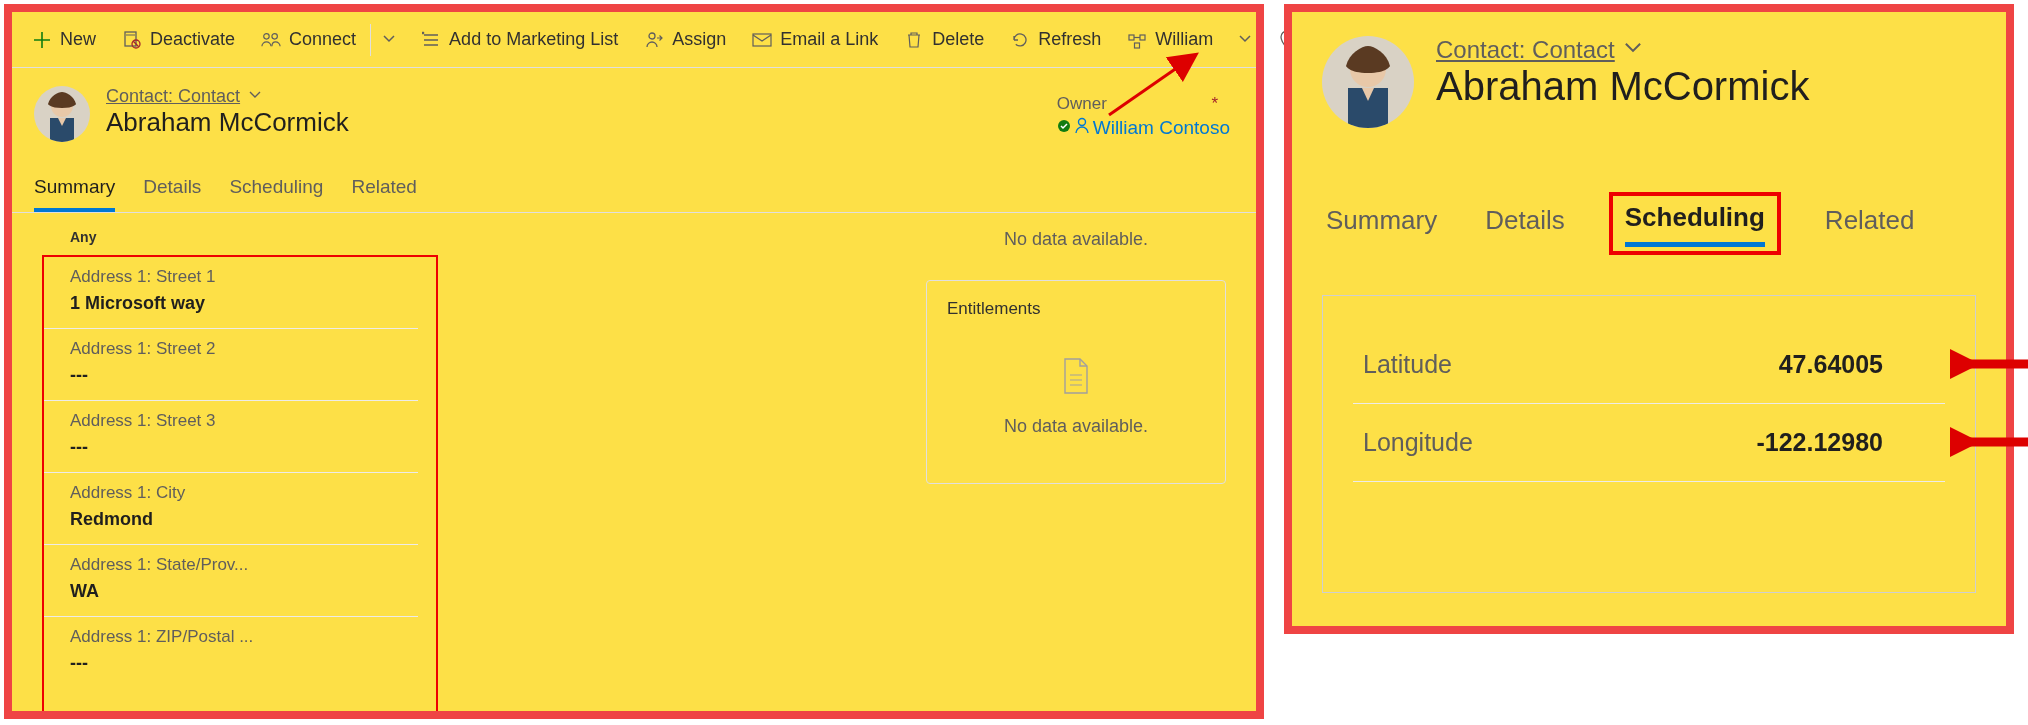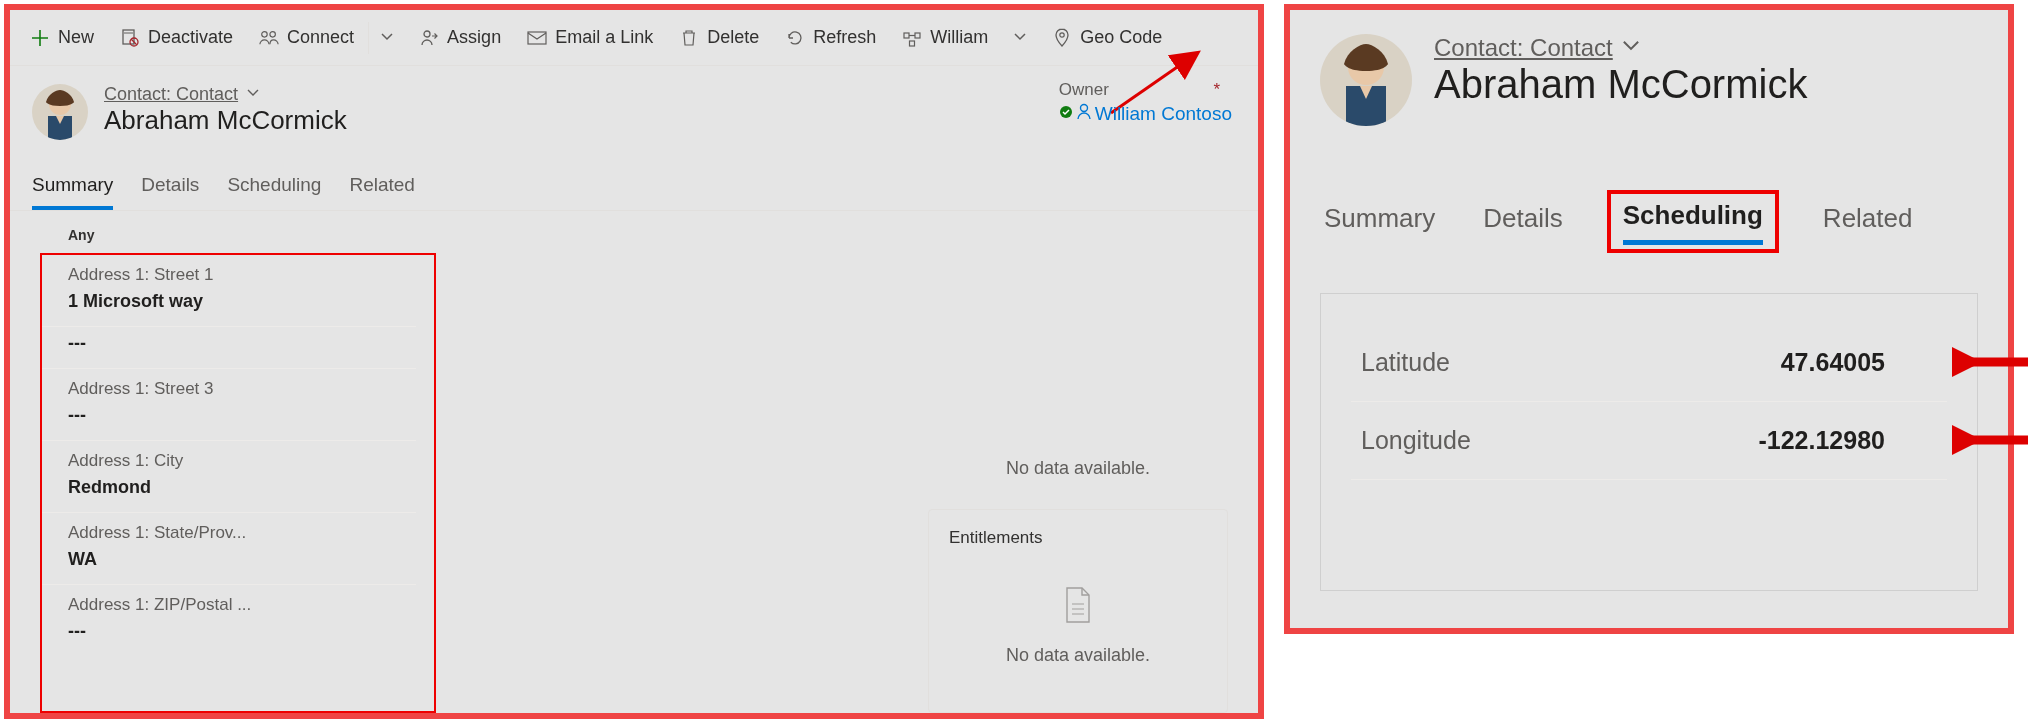--- a/index.html
+++ b/index.html
@@ -8,22 +8,22 @@
       background: #fff;
       display: flex;
       gap: 20px;
       padding: 4px;
       width: 2028px;
       height: 725px;
       font-size: 17px;
       color: #323130;
     }
     .panel {
-      border: 6px solid #ef4444;
-      background: #e5e5e5;
+      border: 8px solid #ef4444;
+      background: #fde047;
       position: relative;
     }
     .left-panel {
       width: 1260px;
       height: 715px;
       display: flex;
       flex-direction: column;
     }
     .right-panel {
       width: 730px;
@@ -82,21 +82,21 @@
     }
     .record-name {
       font-size: 26px;
       font-weight: 400;
       color: #201f1e;
       margin-top: 0;
     }
     .owner-block {
       position: absolute;
       right: 26px;
-      top: 14px;
+      top: 26px;
       text-align: left;
     }
     .owner-label {
       font-size: 17px;
       color: #605e5c;
     }
     .owner-required {
       color: #a4262c;
       margin-left: 100px;
     }
@@ -173,21 +173,20 @@
       color: #201f1e;
       padding: 6px 28px 14px 28px;
       border-bottom: 1px solid #edebe9;
     }
 
     .right-col {
       flex: 1;
       display: flex;
       gap: 20px;
       padding-right: 30px;
-      align-items: flex-end;
     }
     .spacer-col { flex: 1; }
     .side-col {
       width: 300px;
       display: flex;
       flex-direction: column;
     }
     .no-data {
       text-align: center;
       color: #605e5c;
@@ -312,20 +311,29 @@
           </svg>
       </span>
       <span>Connect</span>
     </button>
     <button class="cmd-btn" style="padding:6px 8px;border-left:1px solid #e1dfdd">
       <span class="cmd-icon chev-down">
         <svg width="14" height="14" viewBox="0 0 14 14">
             <path d="M2 4l5 5 5-5" fill="none" stroke="#605e5c" stroke-width="1.5"></path>
           </svg>
       </span>
+    </button>
+    <button class="cmd-btn">
+      <span class="cmd-icon">
+        <svg width="18" height="18" viewBox="0 0 18 18">
+            <path d="M2 4h14M2 9h14M2 14h14" stroke="#605e5c" stroke-width="1.3"></path>
+            <path d="M1 1l2 2M1 3l2-2" stroke="#605e5c" stroke-width="1.1" transform="translate(-1,0)"></path>
+          </svg>
+      </span>
+      <span>Add to Marketing List</span>
     </button>
     <button class="cmd-btn">
       <span class="cmd-icon">
         <svg width="18" height="18" viewBox="0 0 18 18">
             <circle cx="7" cy="5" r="3" fill="none" stroke="#605e5c" stroke-width="1.3"></circle>
             <path d="M2 16c0-3 2.5-5 5-5s5 2 5 5" fill="none" stroke="#605e5c" stroke-width="1.3"></path>
             <path d="M12 7h5m-2.5-2.5L17 7l-2.5 2.5" fill="none" stroke="#605e5c" stroke-width="1.2"></path>
           </svg>
       </span>
       <span>Assign</span>
@@ -442,20 +450,21 @@
     <button class="tab">Details</button>
     <button class="tab">Scheduling</button>
     <button class="tab">Related</button>
   </div>
 
   <div class="content-row">
     <div class="address-col">
       <div class="section-header">Any</div>
       <div class="field-label">Address 1: Street 1</div>
       <div class="field-value">1 Microsoft way</div>
+      <div class="field-label">Address 1: Street 2</div>
       <div class="field-value">---</div>
       <div class="field-label">Address 1: Street 3</div>
       <div class="field-value">---</div>
       <div class="field-label">Address 1: City</div>
       <div class="field-value">Redmond</div>
       <div class="field-label">Address 1: State/Prov...</div>
       <div class="field-value">WA</div>
       <div class="field-label">Address 1: ZIP/Postal ...</div>
       <div class="field-value" style="border-bottom:none">---</div>
       <div class="address-box-highlight"></div>

